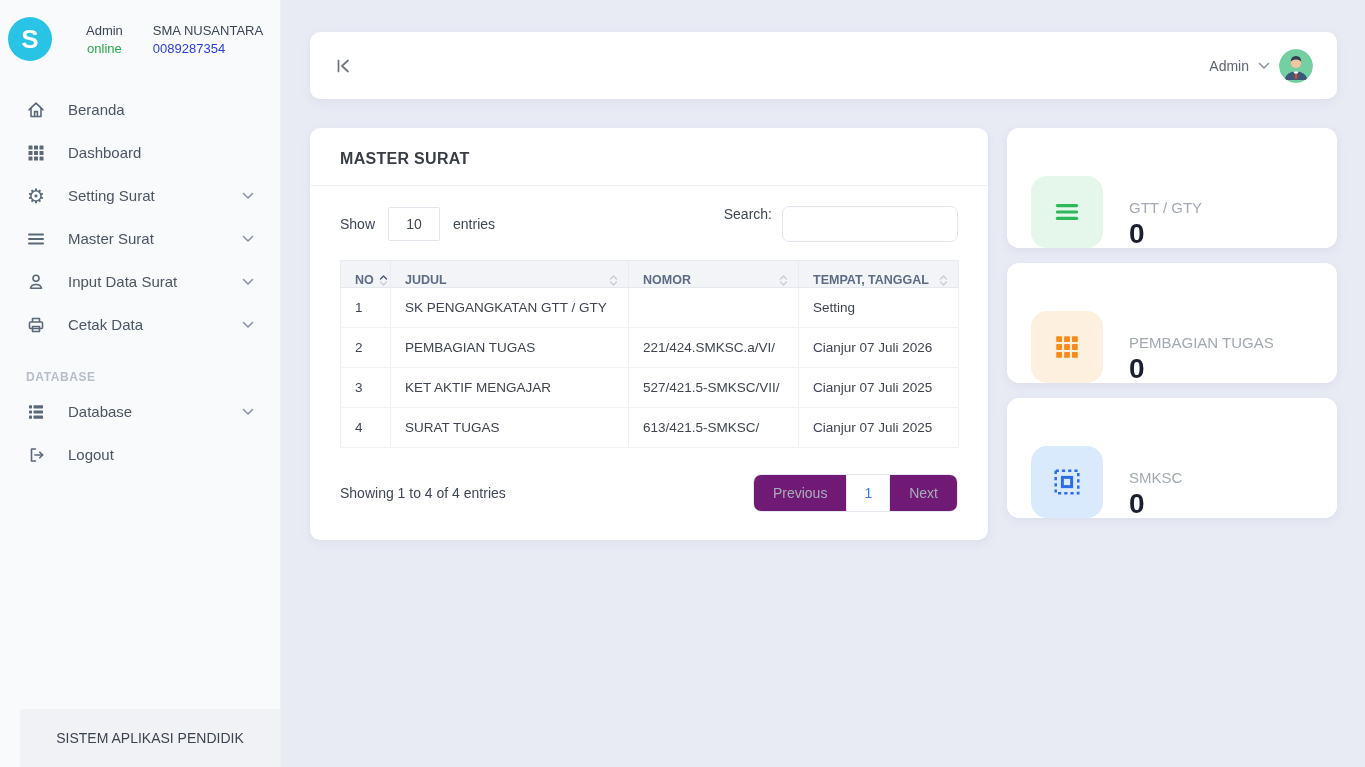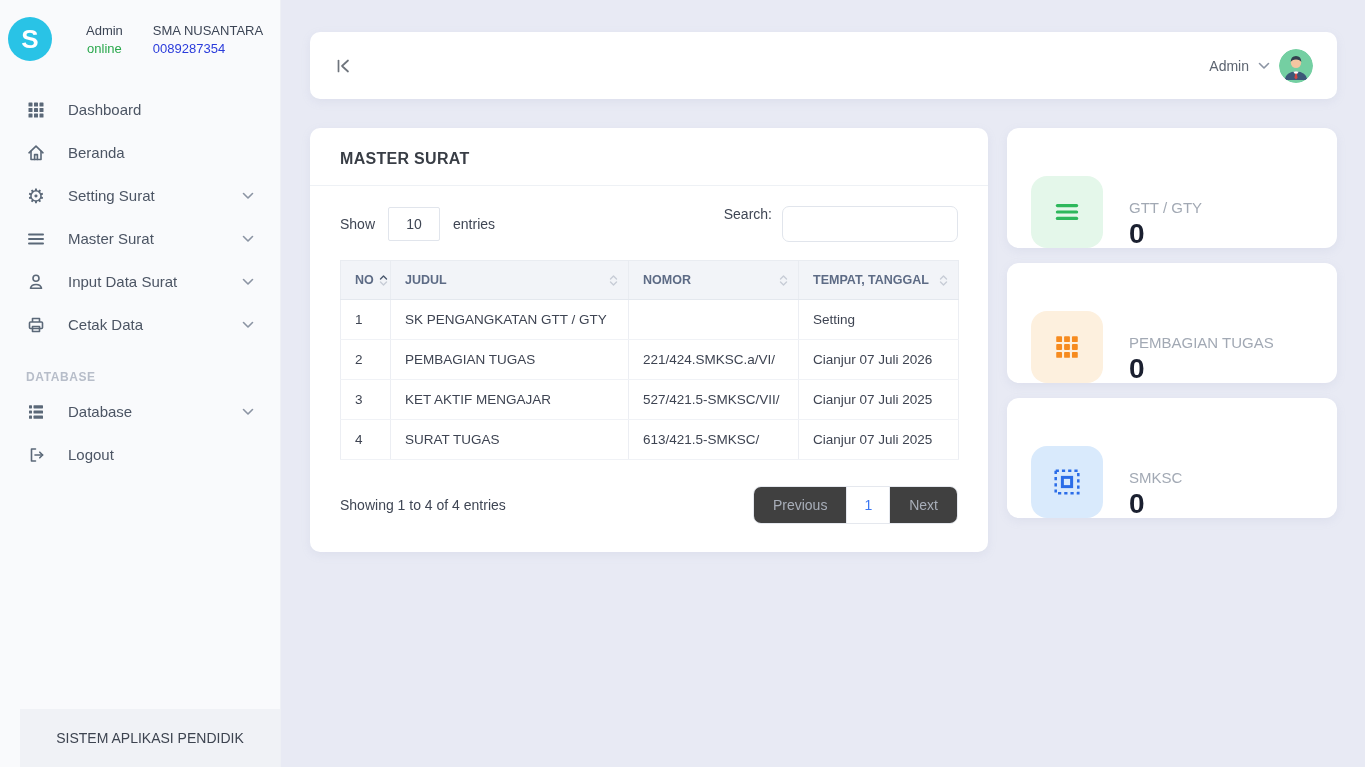--- a/index.html
+++ b/index.html
@@ -54,34 +54,34 @@
   .controls { display:flex; align-items:center; padding:20px 30px 14px; font-size:14px; }
   .len-select { width:52px; height:34px; border:1px solid #e1e5ec; border-radius:2px;
                 display:flex; align-items:center; justify-content:center; margin:0 13px;
                 font-size:14px; color:#3f4654; cursor:pointer; background:#fff; }
   .search-wrap { margin-left:auto; display:flex; align-items:flex-start; }
   .search-input { width:176px; height:36px; border:1px solid #e1e5ec; border-radius:7px;
                   margin-left:10px; padding:0 10px; font-size:14px; font-family:inherit; outline:none; }
 
   table.dt { width:618px; margin:4px 30px 0; border-collapse:collapse; table-layout:fixed; }
   .dt th { background:#f2f4f8; color:#5d6b85; font-size:12.5px; font-weight:bold; text-align:left;
-           padding:12px 10px 12px 14px; border:1px solid #e9ecf1; border-bottom:1px solid #e4e8ee; }
+           padding:12px 10px 0 14px; border:1px solid #e9ecf1; border-bottom:1px solid #e4e8ee; }
   .dt td { font-size:13.5px; color:#3e4452; padding:12px 10px 12px 14px;
            border-left:1px solid #eceef3; border-right:1px solid #eceef3; border-bottom:1px solid #f0f2f6; }
   .dt .col-no { width:50px; } .dt .col-judul { width:238px; }
   .dt .col-nomor { width:170px; } .dt .col-tempat { width:160px; }
   .th-inner { display:flex; align-items:center; }
   .sorts { margin-left:auto; display:flex; flex-direction:column; gap:1px; padding-left:4px; }
   .sorts svg { width:9px; height:5px; color:#c7ccd6; }
   .sorts svg.active { color:#4a586e; }
   .th-no .sorts { margin-left:1px; }
 
   .card-foot { display:flex; align-items:center; padding:26px 30px 28px; font-size:14px; }
   .pager { margin-left:auto; display:flex; border:1px solid #e5e8ee; border-radius:8px; overflow:hidden; }
-  .pg-btn { padding:10px 19px; font-size:14px; background:#404040; color:#a8aeb9; cursor:pointer; }
+  .pg-btn { padding:10px 19px; font-size:14px; background:#701a75; color:#a8aeb9; cursor:pointer; }
   .pg-cur { padding:10px 17px; font-size:14px; background:#fff; color:#3b77f2;
             border-left:1px solid #e5e8ee; border-right:1px solid #e5e8ee; cursor:pointer; }
 
   
   .stats { width:330px; display:flex; flex-direction:column; gap:15px; }
   .stat-card { background:#fff; border-radius:12px; height:120px; display:flex; align-items:flex-end;
                padding:0 24px; box-shadow:0 3px 10px rgba(145,158,190,.13); }
   .stat-tile { width:72px; height:72px; border-radius:16px; display:flex; align-items:center;
                justify-content:center; flex:none; }
   .tile-green { background:#e4f7ea; } .tile-orange { background:#fdf0de; } .tile-blue { background:#d9eafc; }
@@ -105,45 +105,45 @@
         <div class="u-name">Admin</div>
         <div class="u-status">online</div>
       </div>
       <div class="school-col">
         <div class="s-name">SMA NUSANTARA</div>
         <div class="s-num">0089287354</div>
       </div>
     </div>
 
     <nav class="menu">
+      <div class="menu-item">
+        <span class="mi-icon">
+          <svg viewBox="0 0 20 20" fill="none" stroke="currentColor" stroke-width="1.6" stroke-linecap="round" stroke-linejoin="round">
+              <path d="M3 9.8 L10 3.2 L17 9.8"></path>
+              <path d="M5 8.4 V16.5 H15 V8.4"></path>
+              <path d="M8.6 16.5 V11.6 H11.4 V16.5"></path>
+            </svg>
+        </span>
+        <span>Beranda</span>
+      </div>
       <div class="menu-item">
         <span class="mi-icon">
           <svg viewBox="0 0 20 20" fill="currentColor">
               <rect x="2.5" y="2.5" width="4" height="4" rx="0.6"></rect>
               <rect x="8" y="2.5" width="4" height="4" rx="0.6"></rect>
               <rect x="13.5" y="2.5" width="4" height="4" rx="0.6"></rect>
               <rect x="2.5" y="8" width="4" height="4" rx="0.6"></rect>
               <rect x="8" y="8" width="4" height="4" rx="0.6"></rect>
               <rect x="13.5" y="8" width="4" height="4" rx="0.6"></rect>
               <rect x="2.5" y="13.5" width="4" height="4" rx="0.6"></rect>
               <rect x="8" y="13.5" width="4" height="4" rx="0.6"></rect>
               <rect x="13.5" y="13.5" width="4" height="4" rx="0.6"></rect>
             </svg>
         </span>
         <span>Dashboard</span>
-      </div>
-      <div class="menu-item">
-        <span class="mi-icon">
-          <svg viewBox="0 0 20 20" fill="none" stroke="currentColor" stroke-width="1.6" stroke-linecap="round" stroke-linejoin="round">
-              <path d="M3 9.8 L10 3.2 L17 9.8"></path>
-              <path d="M5 8.4 V16.5 H15 V8.4"></path>
-              <path d="M8.6 16.5 V11.6 H11.4 V16.5"></path>
-            </svg>
-        </span>
-        <span>Beranda</span>
       </div>
       <div class="menu-item">
         <span class="mi-icon">
             <span class="gear-glyph">⚙</span>
           </span>
         <span>Setting Surat</span>
         <svg class="chev" viewBox="0 0 12 8" fill="none" stroke="currentColor" stroke-width="1.6" stroke-linecap="round" stroke-linejoin="round">
             <path d="M1.5 1.5 L6 6 L10.5 1.5"></path>
           </svg>
       </div>

